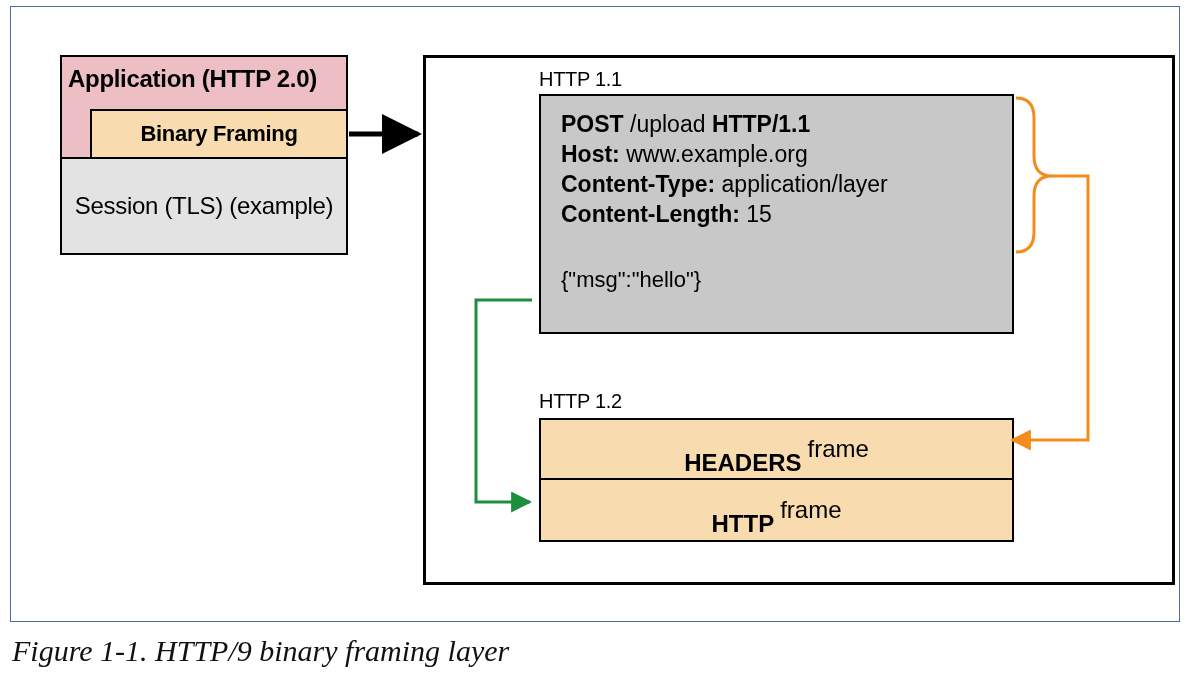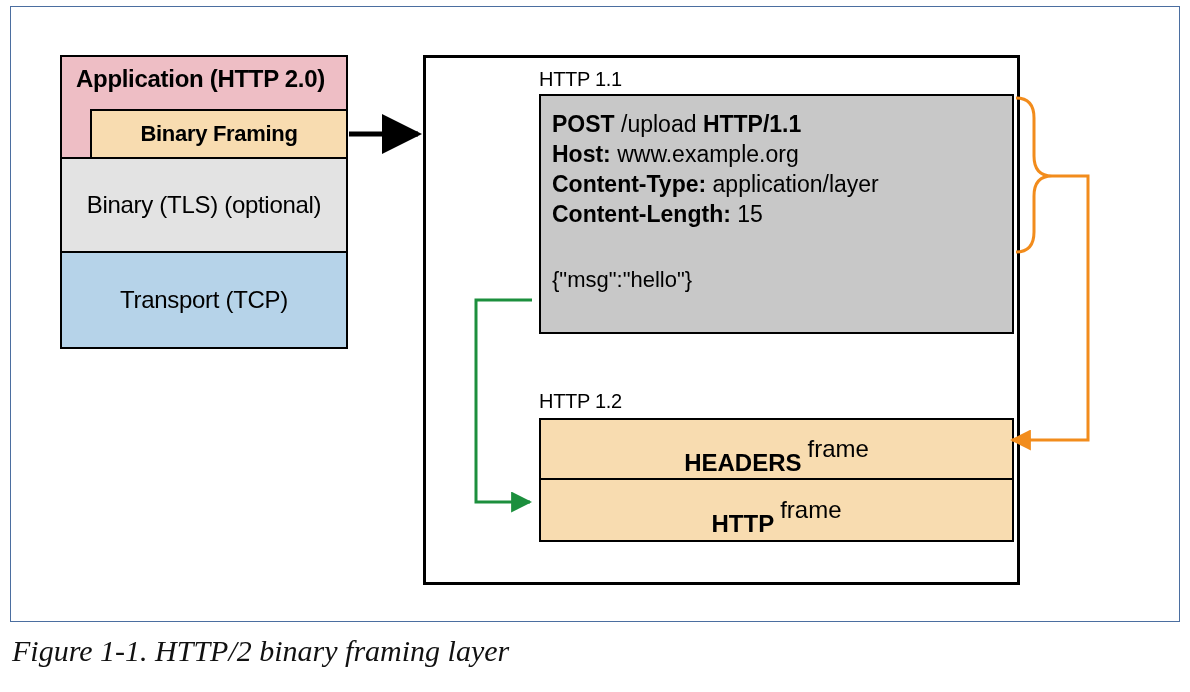--- a/index.html
+++ b/index.html
@@ -49,21 +49,21 @@
     letter-spacing: -0.3px;
   }
   .layer:last-child { border-bottom: none; }
   .layer-app {
     background: #eebec5;
     height: 102px;
     position: relative;
     text-align: left;
     align-items: flex-start;
     justify-content: flex-start;
-    padding: 8px 12px 0 14px;
+    padding: 8px 12px 0 6px;
     font-weight: 700;
   }
   .layer-app .title { font-size: 24px; font-weight: 800; }
   .binary-framing {
     position: absolute;
     left: 28px;
     right: -2px;
     bottom: -2px;
     height: 50px;
     background: #f8dcb0;
@@ -76,21 +76,21 @@
   }
   .layer-session { background: #e3e3e3; height: 94px; }
   .layer-transport { background: #b6d3e9; height: 94px; }
   .layer-network { background: #b3e0c4; height: 94px; }
 
   
   .right-box {
     position: absolute;
     left: 412px;
     top: 48px;
-    width: 597px;
+    width: 752px;
     height: 530px;
     border: 3px solid #000;
     background: #fff;
   }
   .sec-label {
     font-size: 20px;
     letter-spacing: -0.3px;
     color: #000;
     position: absolute;
   }
@@ -98,21 +98,21 @@
   .http20-label { left: 113px; top: 332px; }
 
   .http11-box {
     position: absolute;
     left: 113px;
     top: 36px;
     width: 475px;
     height: 240px;
     border: 2px solid #000;
     background: #c8c8c8;
-    padding: 14px 16px 10px 11px;
+    padding: 14px 16px 10px 20px;
     font-size: 23px;
     line-height: 1.3;
   }
   .http11-box .hdr { font-weight: 400; }
   .http11-box .hdr strong { font-weight: 800; }
   .http11-box .body { margin-top: 36px; font-size: 22px; }
 
   .http20-stack {
     position: absolute;
     left: 113px;
@@ -146,24 +146,21 @@
 <div class="outer-frame">
 
   <div class="stack">
     <div class="layer layer-app">
       <span class="title">Application (HTTP 2.0)</span>
       <div class="binary-framing">
         <span>Binary Framing</span>
       </div>
     </div>
     <div class="layer layer-session">
-      <span>Binary (TLS) (optional)</span>
-    </div>
-    <div class="layer layer-transport">
-      <span>Transport (TCP)</span>
+      <span>Session (TLS) (example)</span>
     </div>
   </div>
 
   <div class="right-box">
     <div class="sec-label http11-label">HTTP 1.1</div>
     <div class="http11-box">
       <div class="hdr">
         <strong>POST</strong>
         <span> </span>
         <span>/upload</span>
@@ -196,21 +193,21 @@
       </div>
       <div class="frame-row">
         <strong>HTTP</strong>
         <span>frame</span>
       </div>
     </div>
   </div>
 
 </div>
 
-<div class="caption">Figure 1-1. HTTP/2 binary framing layer</div>
+<div class="caption">Figure 1-1. HTTP/9 binary framing layer</div>
 
 <svg class="overlay" viewBox="0 0 1190 692">
   <defs>
     <marker id="arrow-black" viewBox="0 0 10 10" refX="9" refY="5" markerWidth="8" markerHeight="8" orient="auto-start-reverse">
       <path d="M 0 0 L 10 5 L 0 10 z" fill="#000"></path>
     </marker>
     <marker id="arrow-green" viewBox="0 0 10 10" refX="9" refY="5" markerWidth="7" markerHeight="7" orient="auto-start-reverse">
       <path d="M 0 0 L 10 5 L 0 10 z" fill="#1c8f3d"></path>
     </marker>
     <marker id="arrow-orange" viewBox="0 0 10 10" refX="9" refY="5" markerWidth="7" markerHeight="7" orient="auto-start-reverse">

